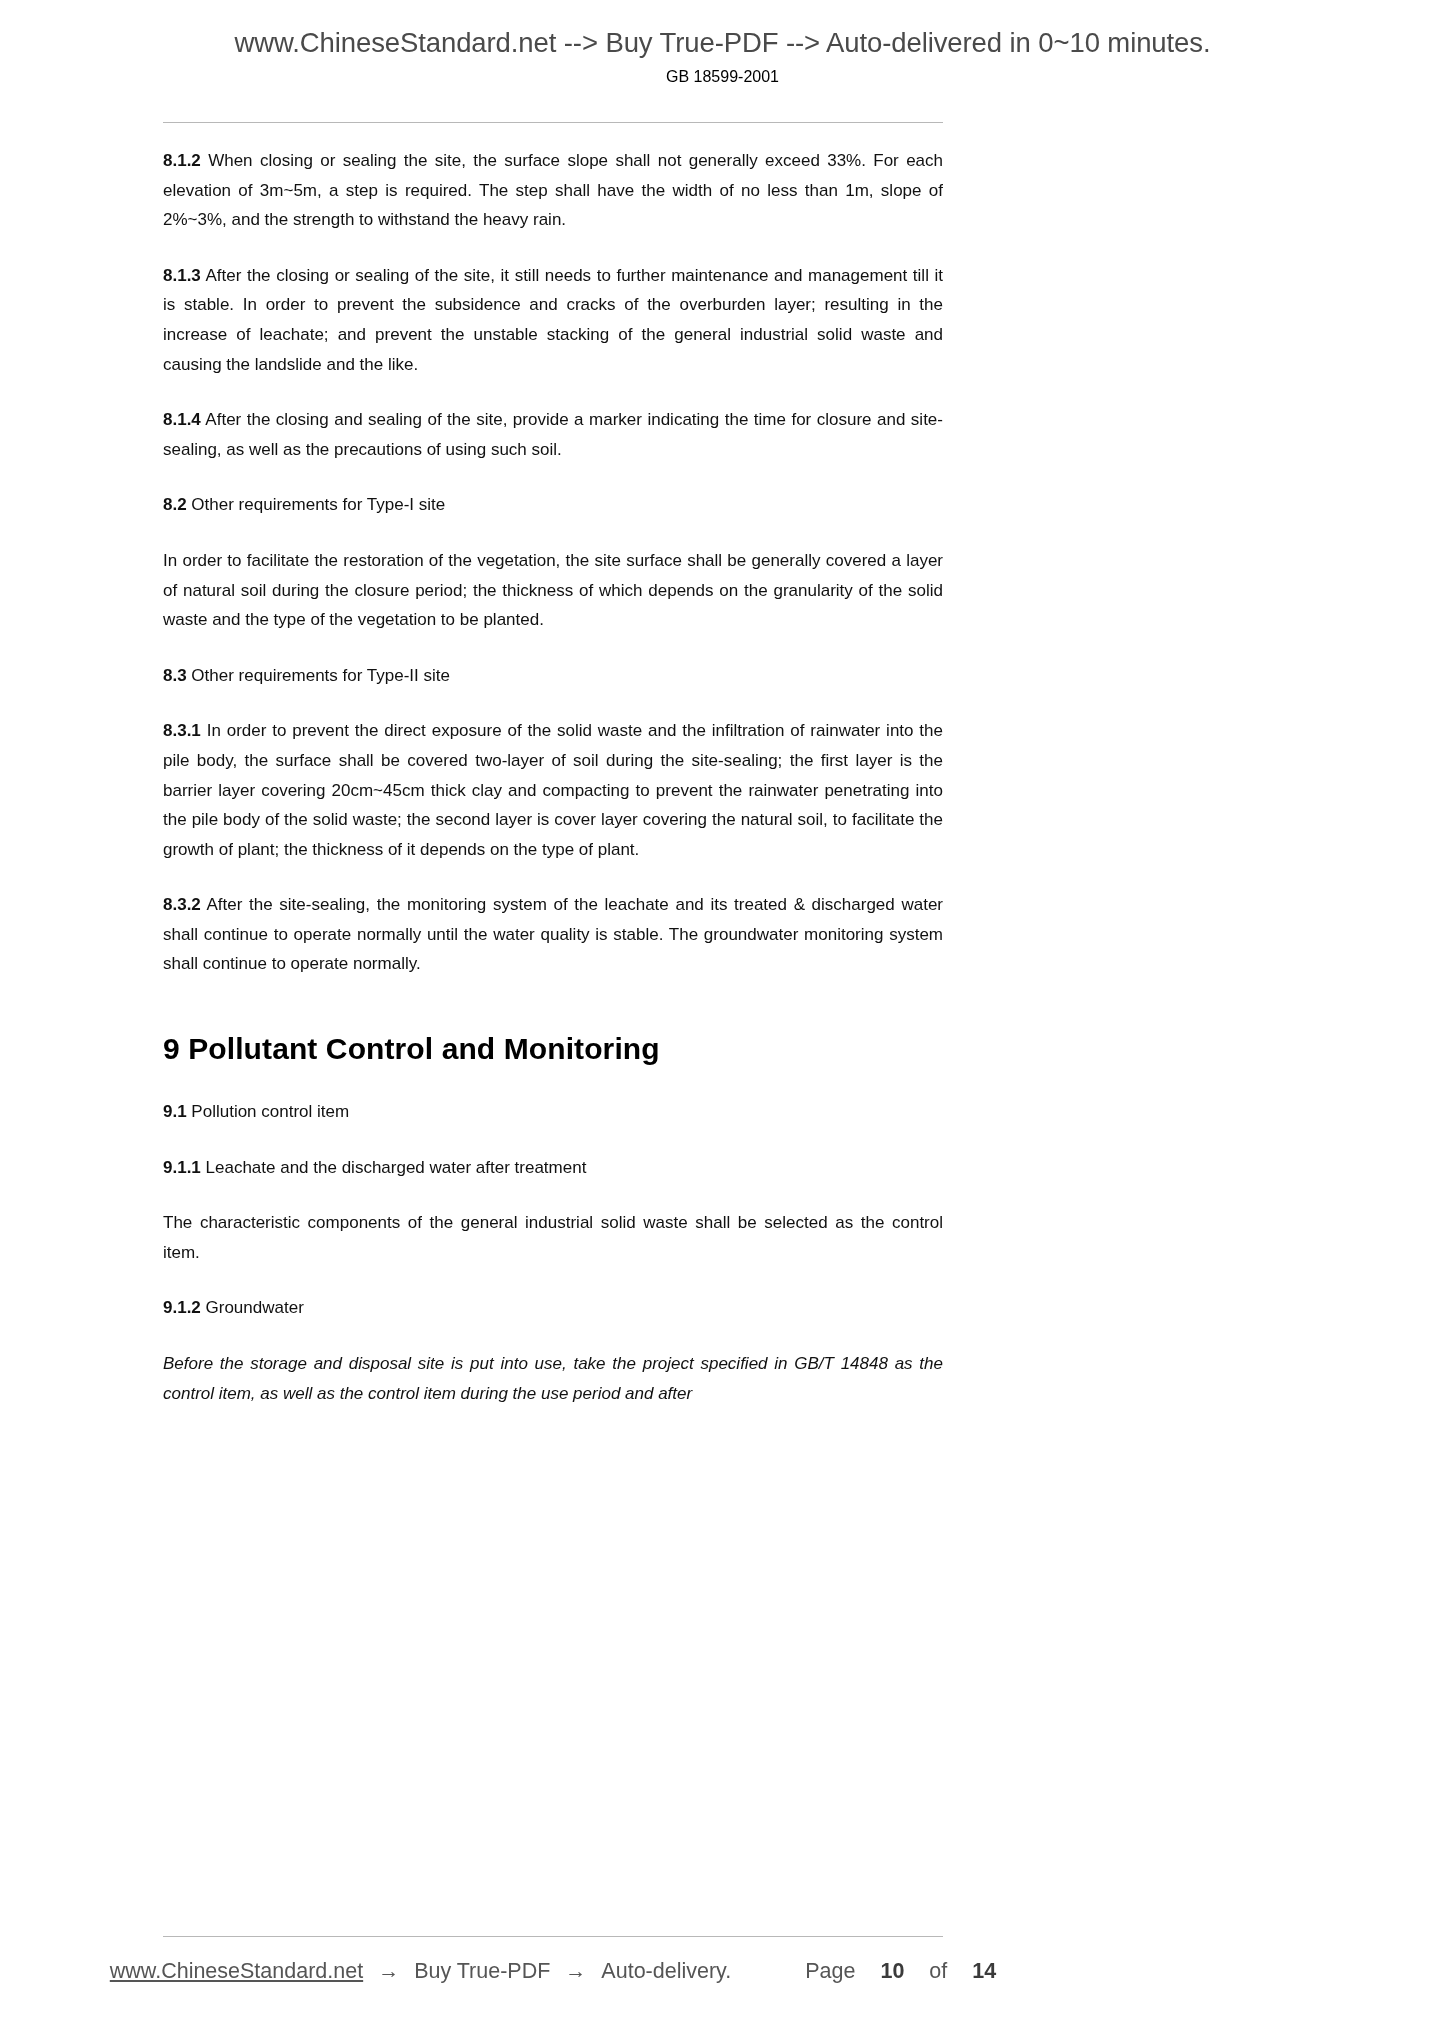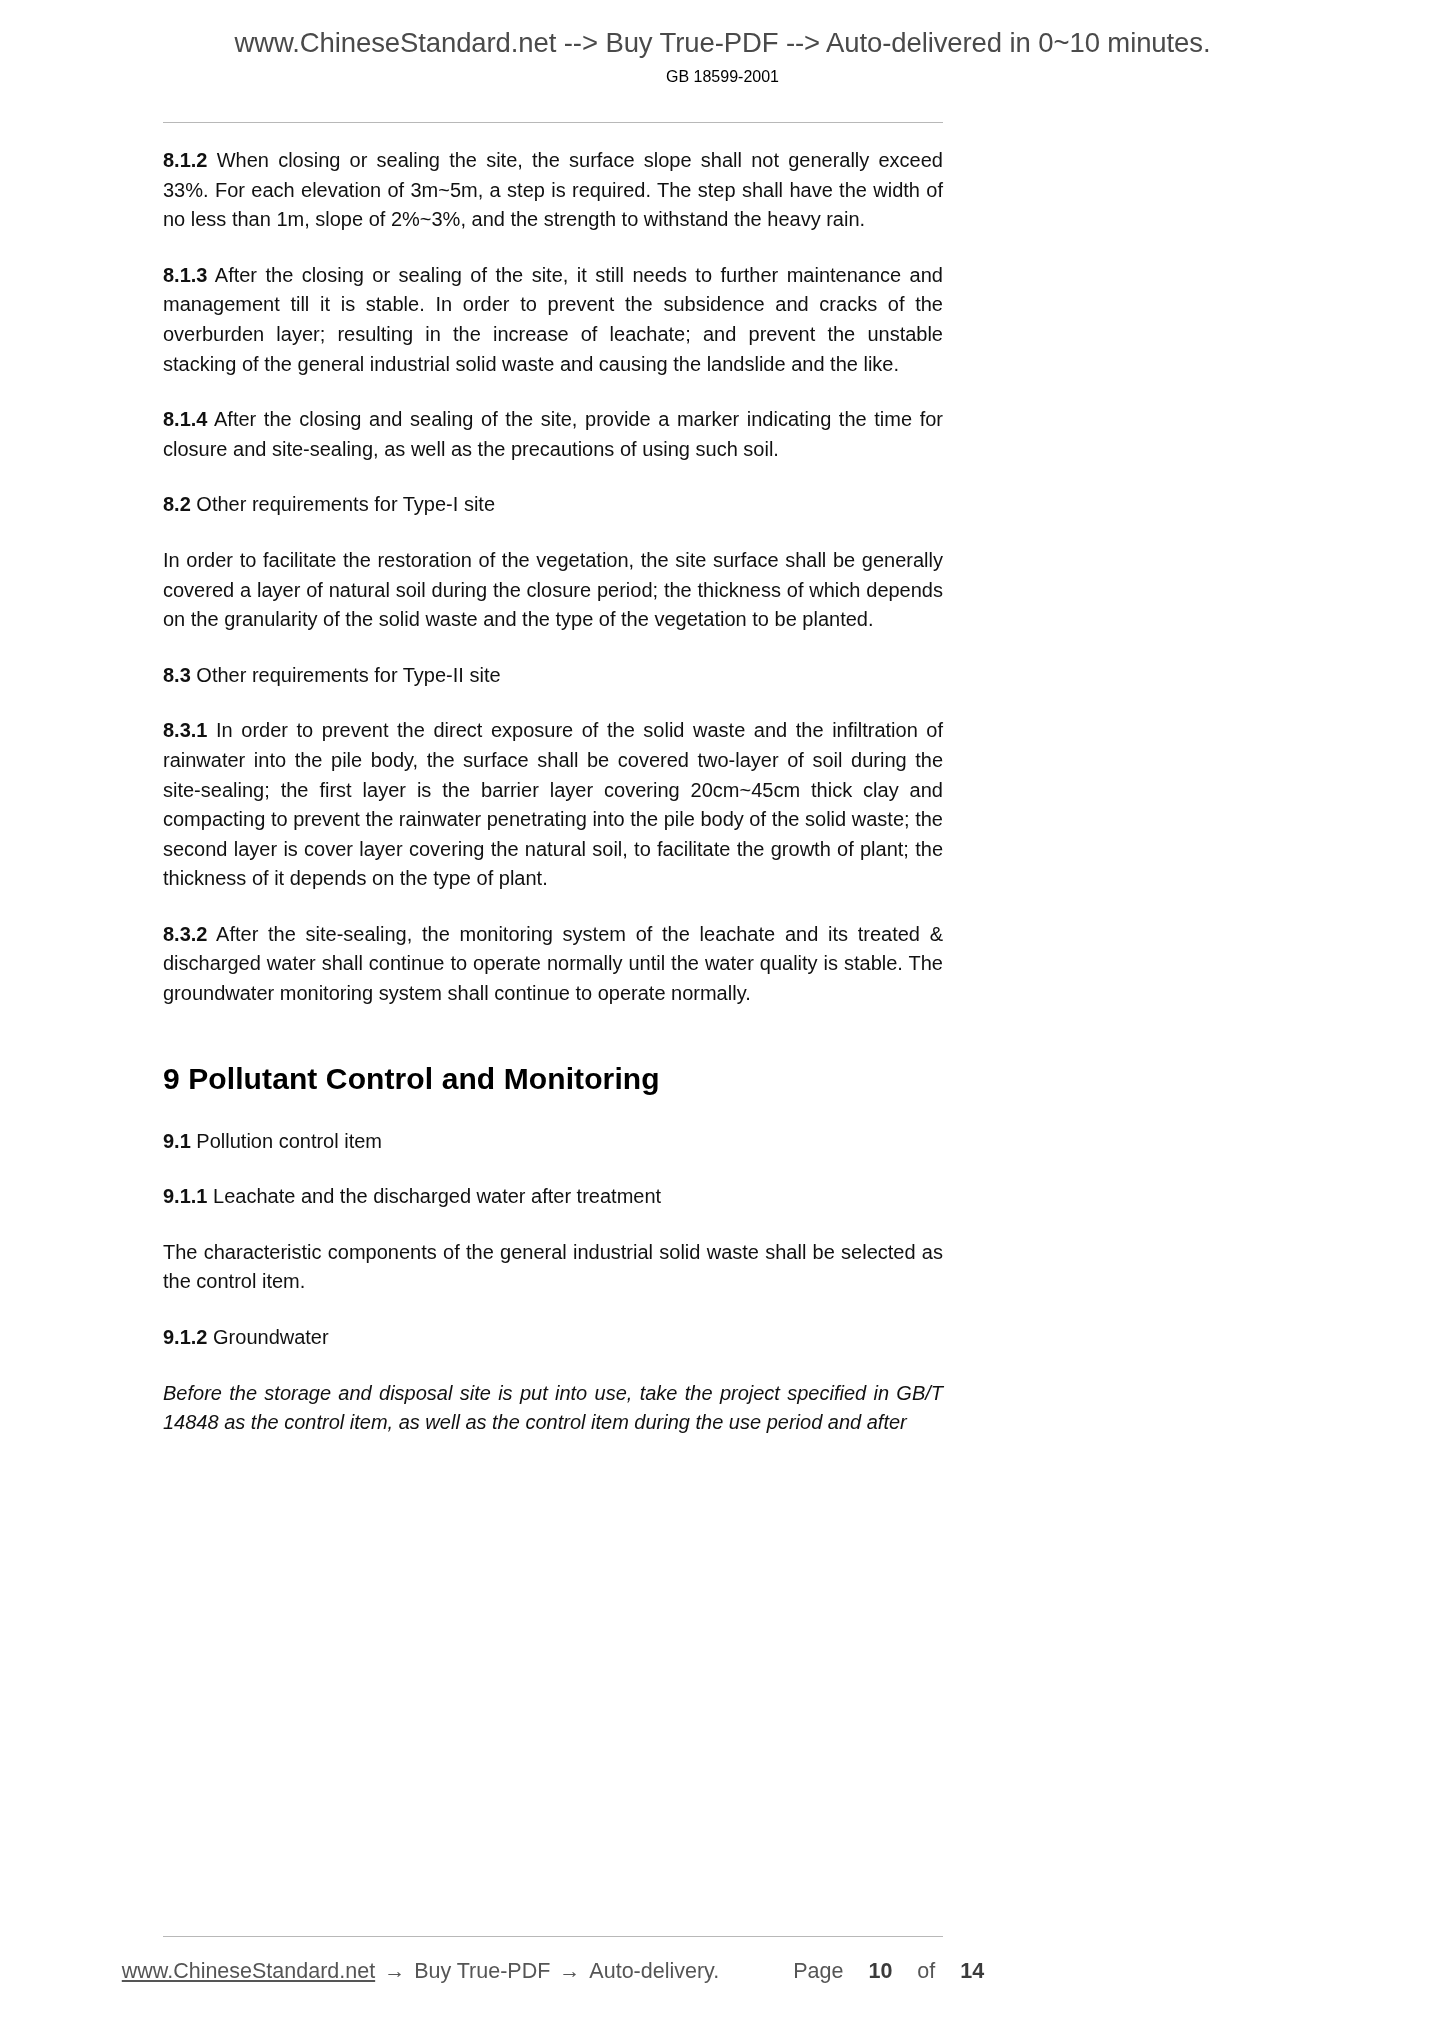--- a/index.html
+++ b/index.html
@@ -55,21 +55,21 @@
   
   .content {
     position: absolute;
     top: 146px;
     left: 163px;
     width: 780px;
   }
 
   p.para {
     margin: 0 0 26px 0;
-    font-size: 20px;
+    font-size: 17px;
     line-height: 29.6px;
     text-align: justify;
     text-justify: inter-word;
     color: #111111;
     hyphens: none;
   }
   p.para:last-child {
     margin-bottom: 17px;
     font-style: italic;
   }
@@ -103,21 +103,21 @@
     display: flex;
     align-items: baseline;
     justify-content: center;
     font-size: 21.5px;
     color: #555555;
     white-space: nowrap;
   }
   .footer-left {
     display: flex;
     align-items: baseline;
-    gap: 0;
+    gap: 6px;
   }
   .footer-link {
     text-decoration: underline;
     color: #555555;
   }
   .footer-arrow {
     margin: 0 9px;
     font-size: 21px;
   }
   .footer-right {

